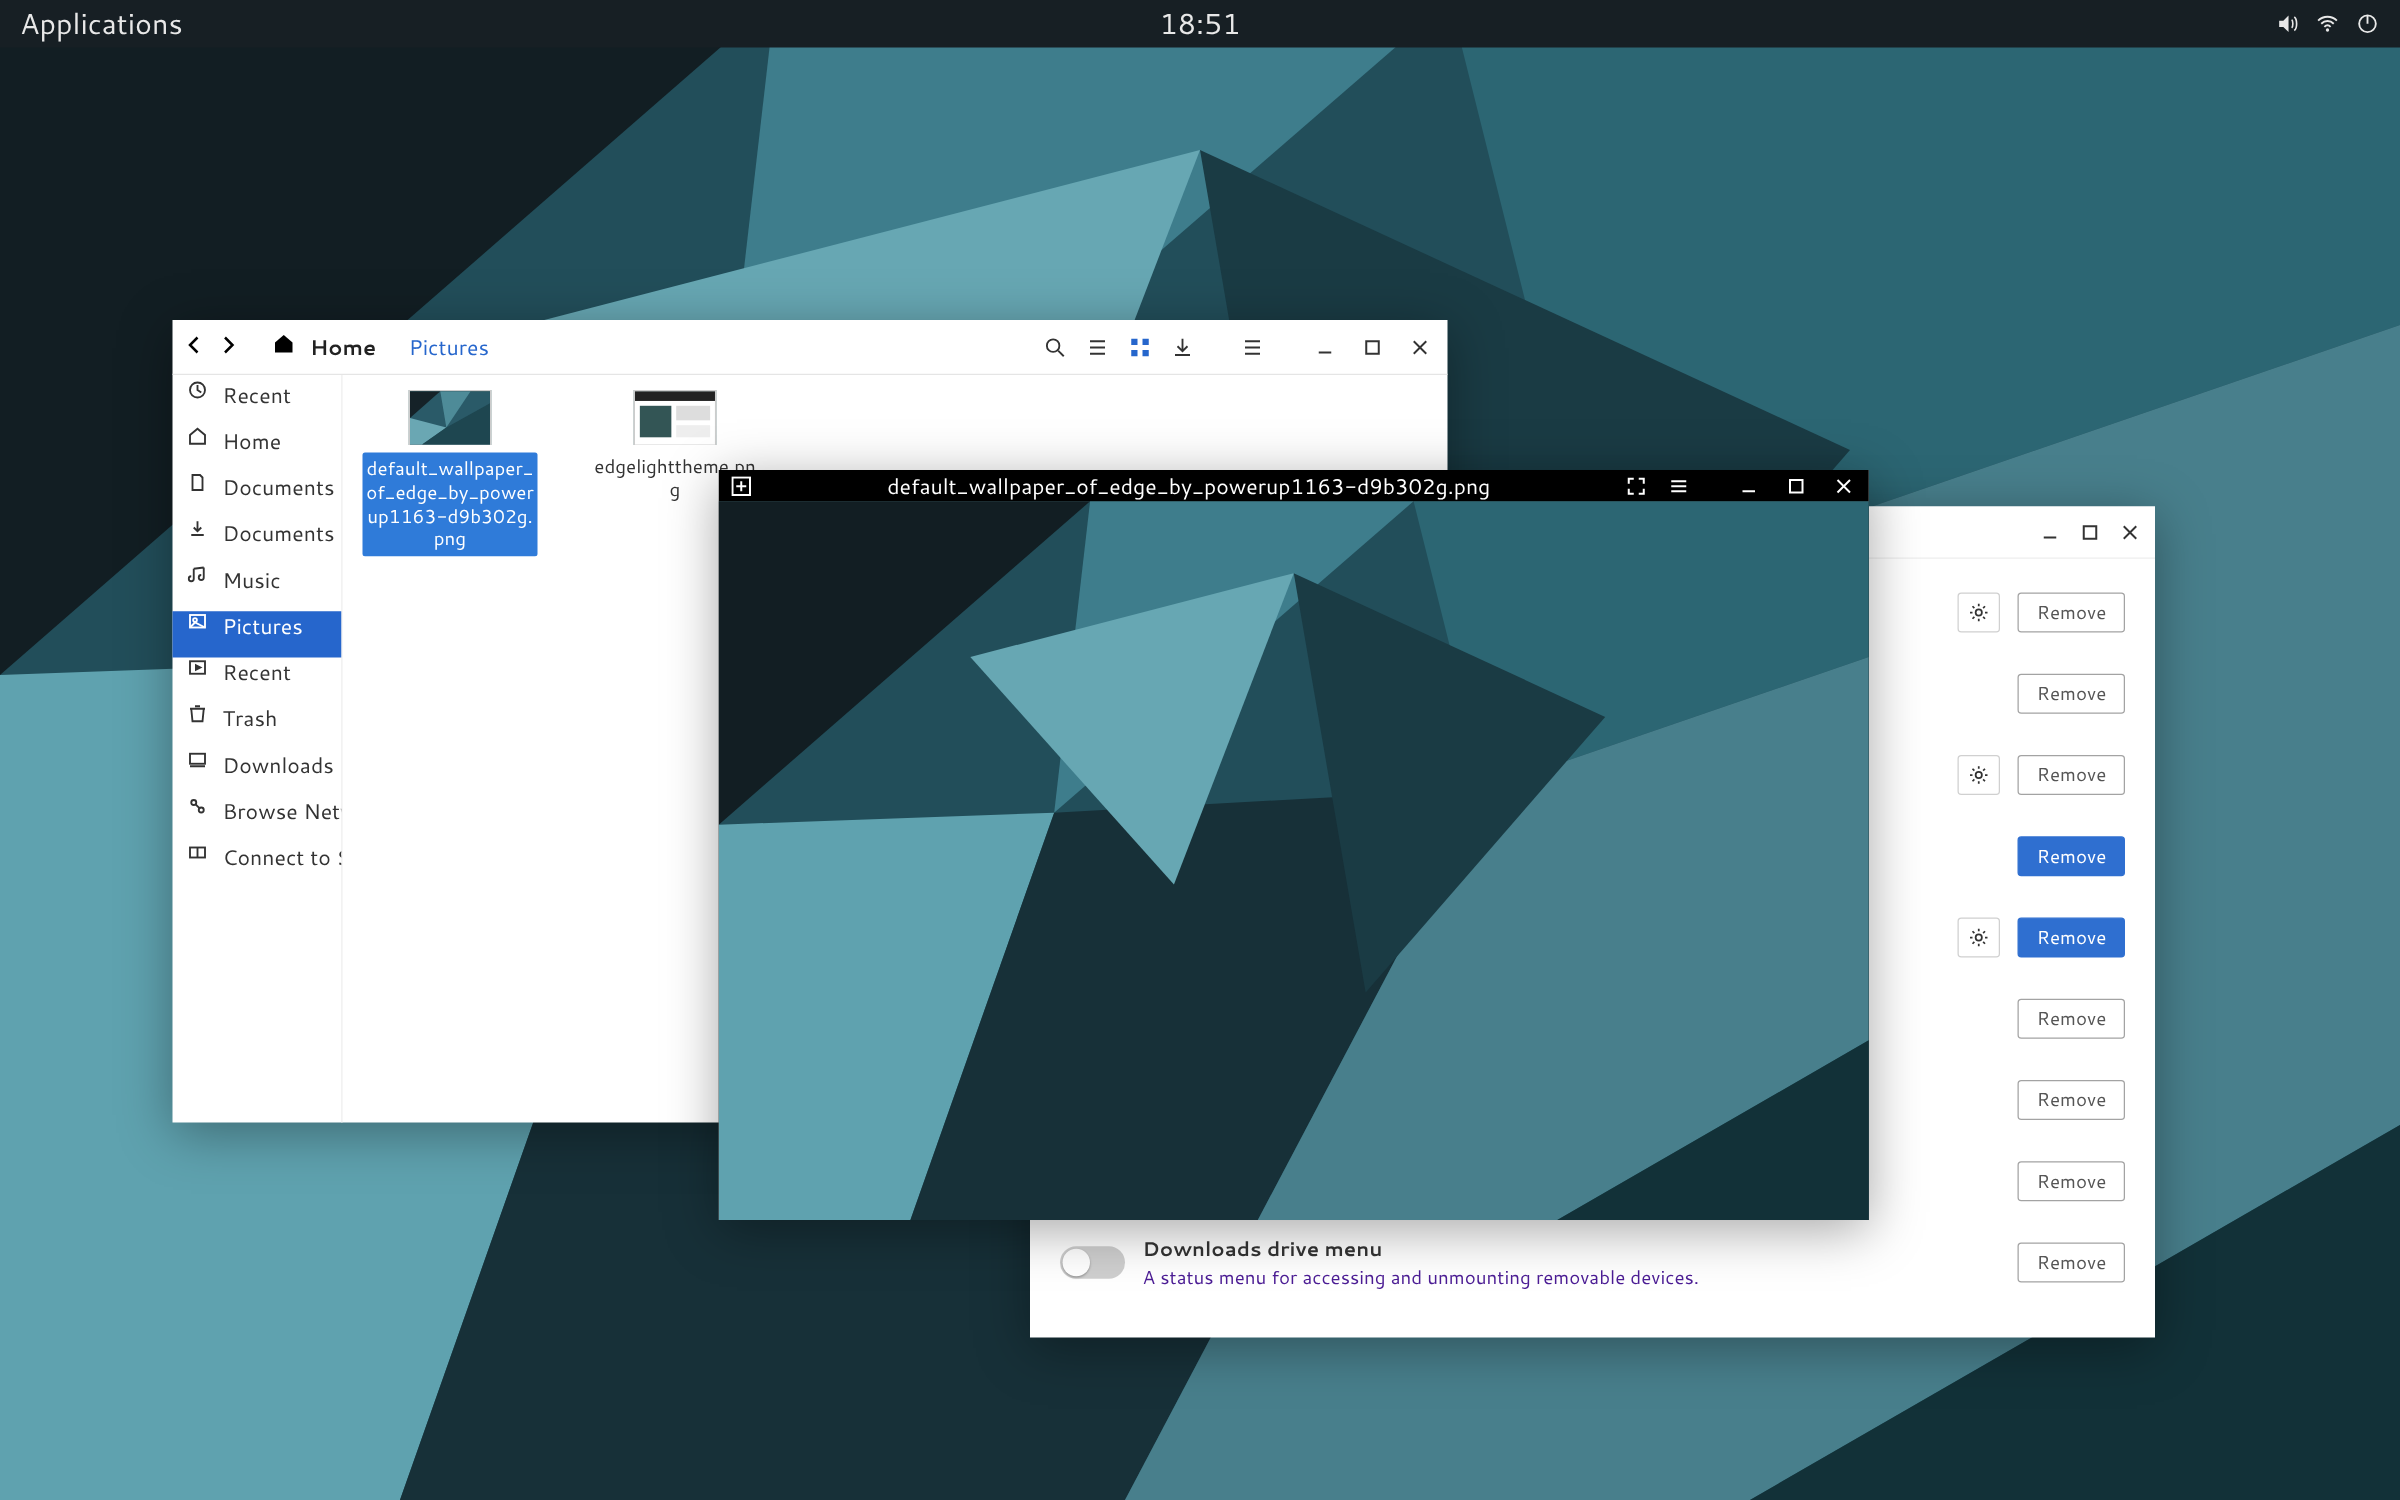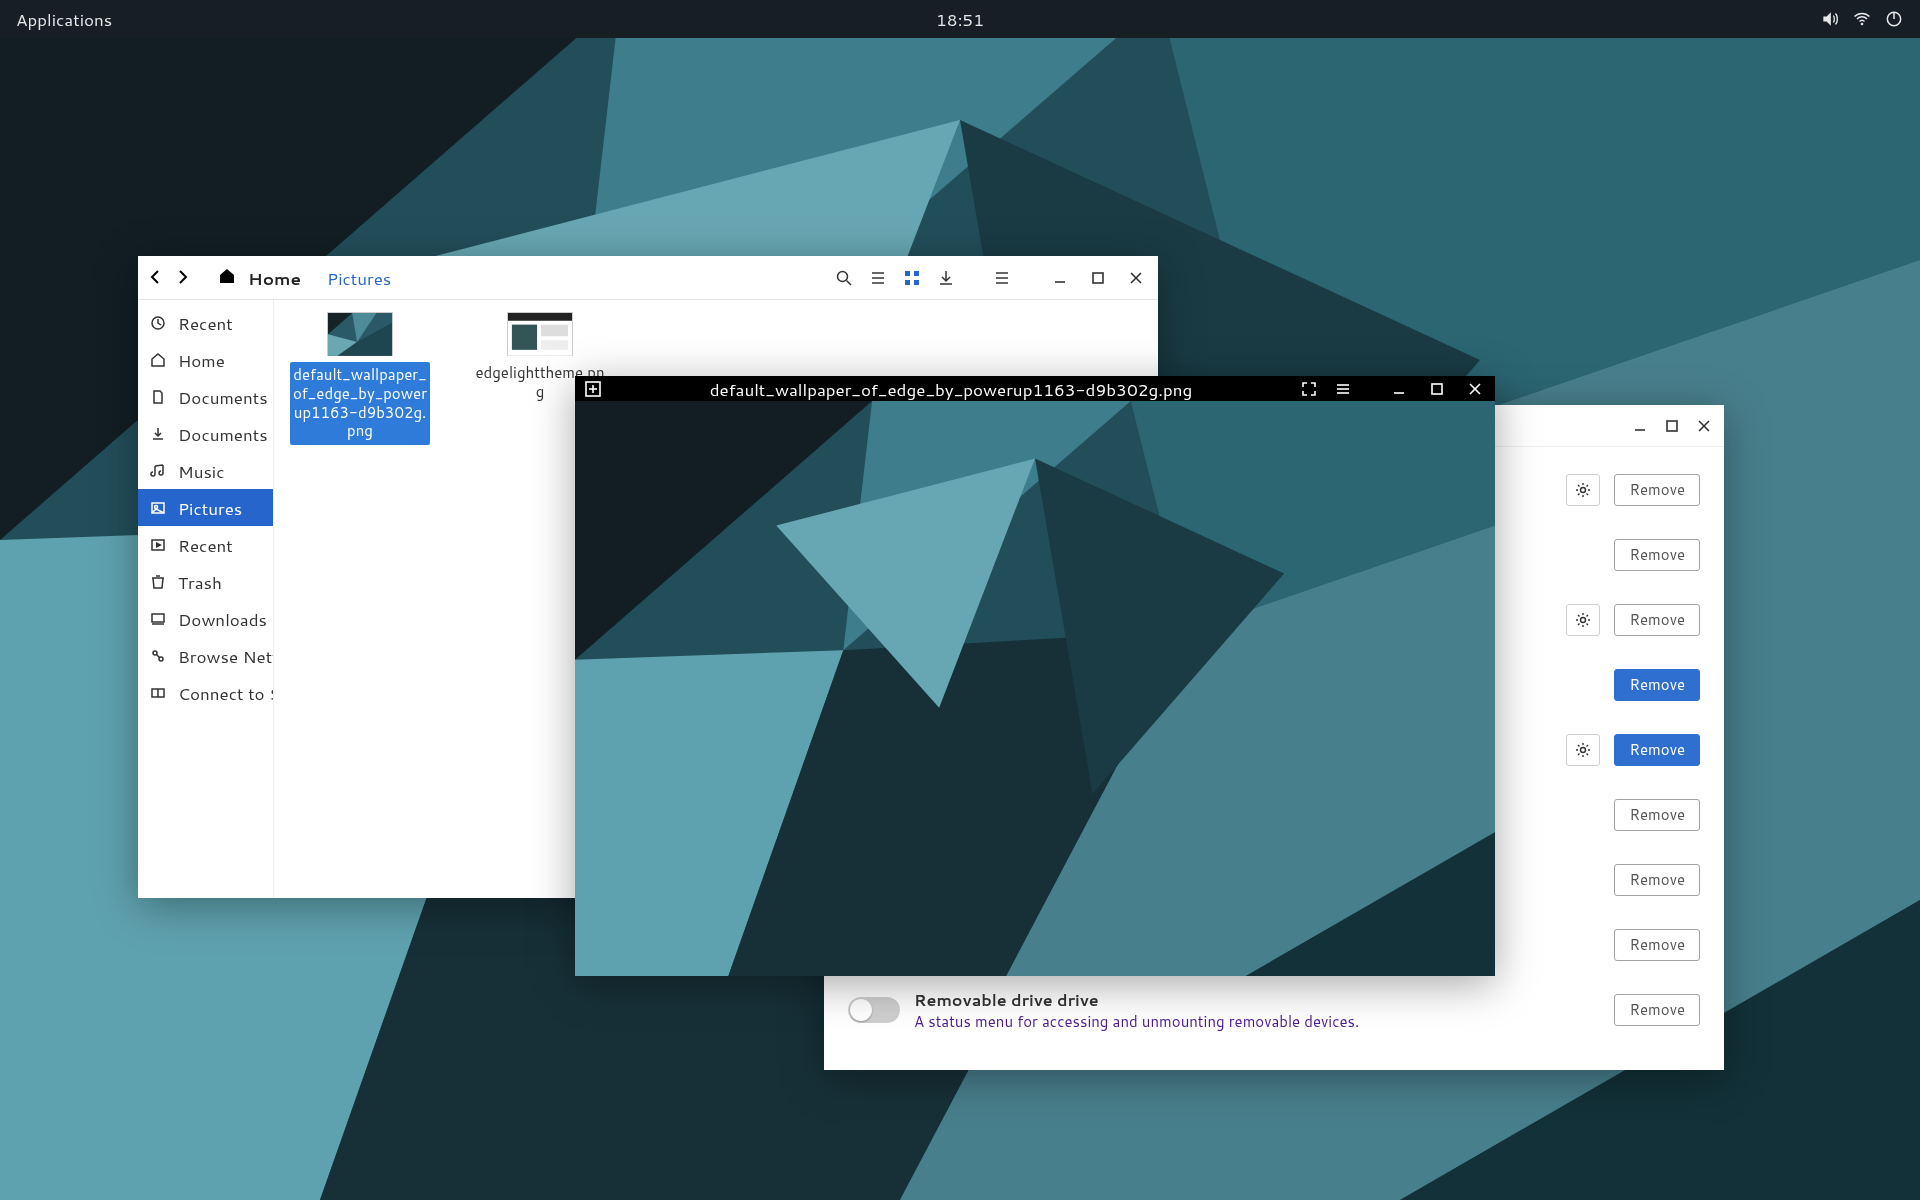--- a/index.html
+++ b/index.html
@@ -7,21 +7,21 @@
   body { position: relative; }
 
   
   .wallpaper { position: absolute; inset: 0; background: #2a5a68; z-index: 0; }
   .wallpaper svg { width: 100%; height: 100%; display: block; }
 
   
   .panel {
     position: absolute; top: 0; left: 0; right: 0; height: 38px;
     background: #171f24; color: #e8e8e8; display: flex; align-items: center;
-    padding: 0 16px; font-size: 17px; z-index: 100;
+    padding: 0 16px; font-size: 23px; z-index: 100;
   }
   .panel .spacer { flex: 1; }
   .panel .clock { position: absolute; left: 50%; transform: translateX(-50%); }
   .panel .tray { display: flex; gap: 12px; align-items: center; }
   .panel .tray svg { width: 20px; height: 20px; fill: #e8e8e8; }
 
   
   .window {
     position: absolute; background: #fff; box-shadow: 0 8px 40px rgba(0,0,0,.35);
     display: flex; flex-direction: column; color: #333;
@@ -42,21 +42,21 @@
   .fm .nav .arrow, .fm .nav .homeicon { cursor: pointer; }
   .fm .crumb-home { font-weight: 600; color: #222; margin-left: 2px; }
   .fm .crumb-sep { width: 6px; }
   .fm .crumb-cur { color: #2666cc; }
   .fm .tools { display: flex; align-items: center; gap: 14px; }
   .fm .tools .icn { width: 20px; height: 20px; display: flex; align-items: center; justify-content: center; cursor: pointer; }
   .fm .tools .icn svg { width: 18px; height: 18px; stroke: #333; stroke-width: 1.5; fill: none; }
   .fm .tools .icn.grid svg rect { fill: #2666cc; stroke: none; }
   .fm-body { flex: 1; display: flex; min-height: 0; }
   .sidebar { width: 136px; border-right: 1px solid #eee; padding-top: 4px; font-size: 17px; }
-  .sidebar .item { display: flex; align-items: center; gap: 12px; height: 37px; padding: 0 12px; color: #333; cursor: pointer; white-space: nowrap; overflow: hidden; text-overflow: ellipsis; }
+  .sidebar .item { display: flex; gap: 12px; height: 37px; padding: 0 12px; color: #333; cursor: pointer; white-space: nowrap; overflow: hidden; text-overflow: ellipsis; }
   .sidebar .item.active { background: #2666cc; color: #fff; }
   .sidebar .item svg { width: 16px; height: 16px; flex: 0 0 16px; stroke: currentColor; stroke-width: 1.5; fill: none; }
   .files { flex: 1; padding: 12px 16px; display: flex; gap: 40px; align-items: flex-start; }
   .file { width: 140px; text-align: center; font-size: 15px; cursor: pointer; }
   .file .thumb { width: 66px; height: 44px; margin: 0 auto 6px; border: 1px solid #ccc; background: #355; }
   .file.sel .label { background: #2f7bd9; color: #fff; border-radius: 2px; padding: 4px 2px; }
   .file .label { word-break: break-all; line-height: 1.25; padding: 2px; }
 
   
   .viewer { left: 575px; top: 376px; width: 920px; height: 600px; z-index: 30; }
@@ -253,21 +253,21 @@
           <svg viewBox="0 0 16 16">
             <circle cx="8" cy="8" r="2.5"></circle>
             <path d="M8 1v2M8 13v2M1 8h2M13 8h2M3 3l1.5 1.5M11.5 11.5 13 13M13 3l-1.5 1.5M4.5 11.5 3 13"></path>
           </svg>
         </div>
         <button class="remove ">Remove</button>
       </div>
       <div class="ext-row">
         <div class="toggle"></div>
         <div class="text">
-          <div class="name">Removable drive drive</div>
+          <div class="name">Downloads drive menu</div>
           <div class="desc">A status menu for accessing and unmounting removable devices.</div>
         </div>
         <div class="cfg hide">
           <svg viewBox="0 0 16 16">
             <circle cx="8" cy="8" r="2.5"></circle>
             <path d="M8 1v2M8 13v2M1 8h2M13 8h2M3 3l1.5 1.5M11.5 11.5 13 13M13 3l-1.5 1.5M4.5 11.5 3 13"></path>
           </svg>
         </div>
         <button class="remove">Remove</button>
       </div>

